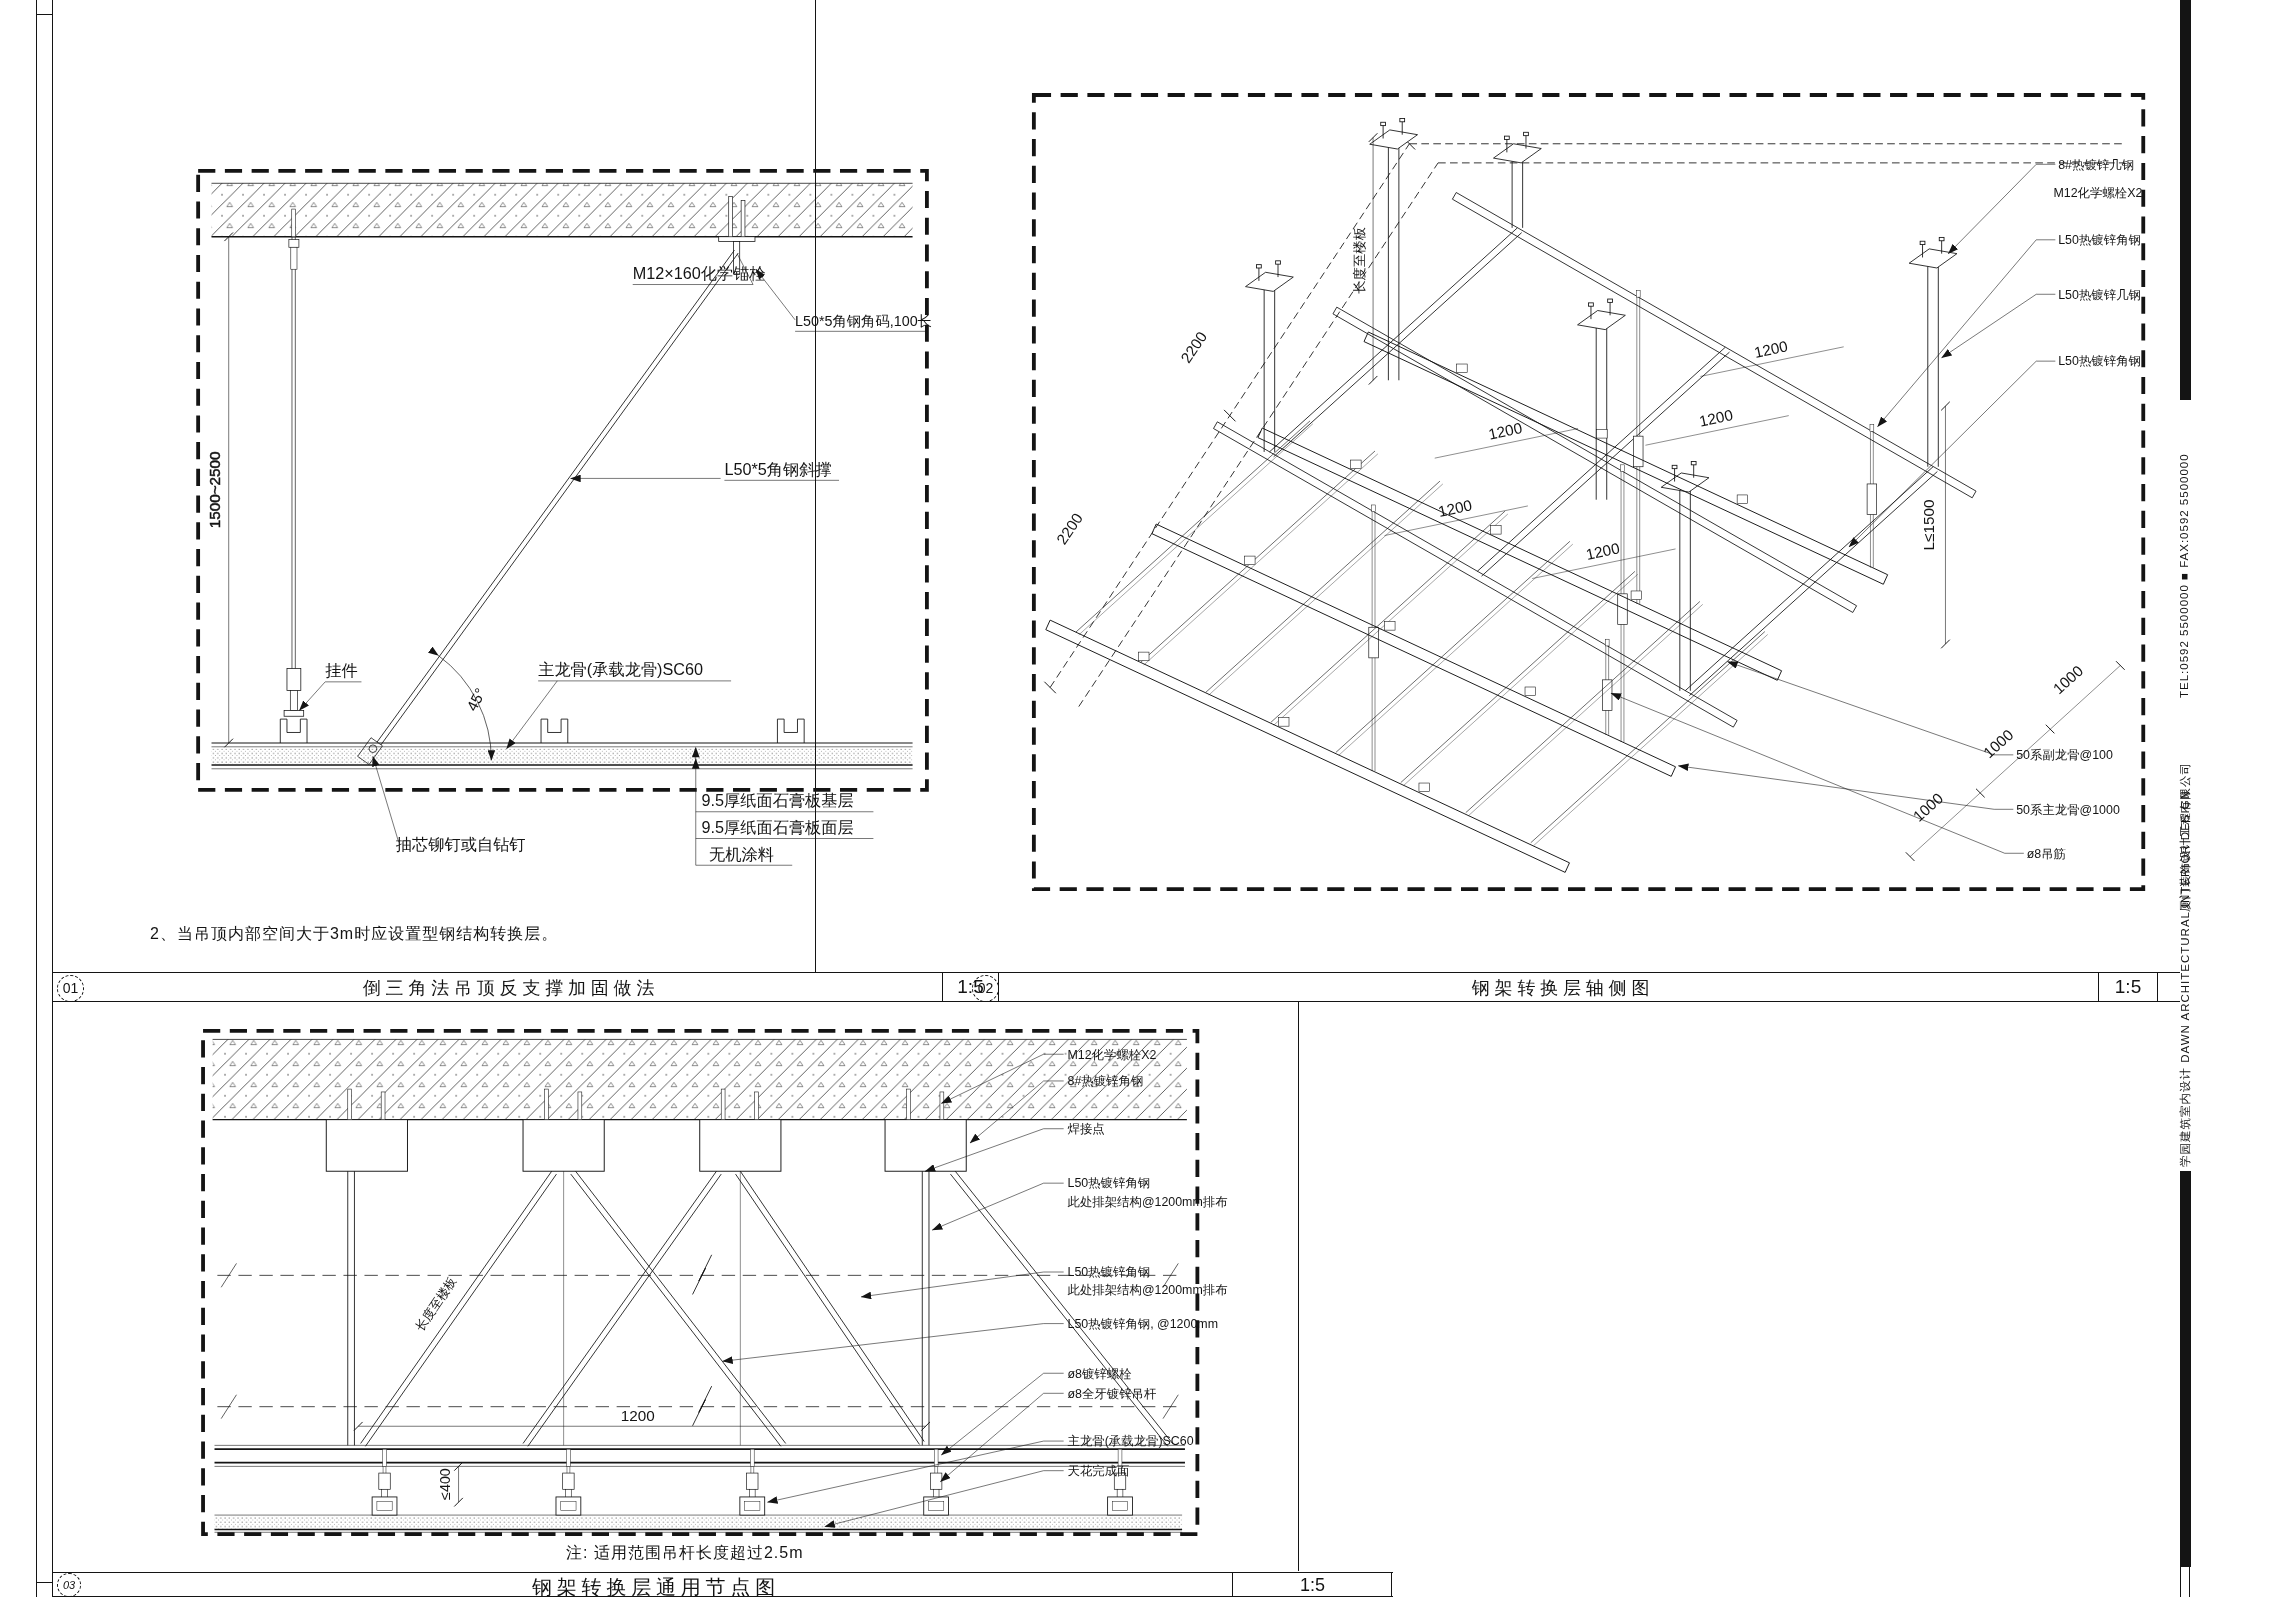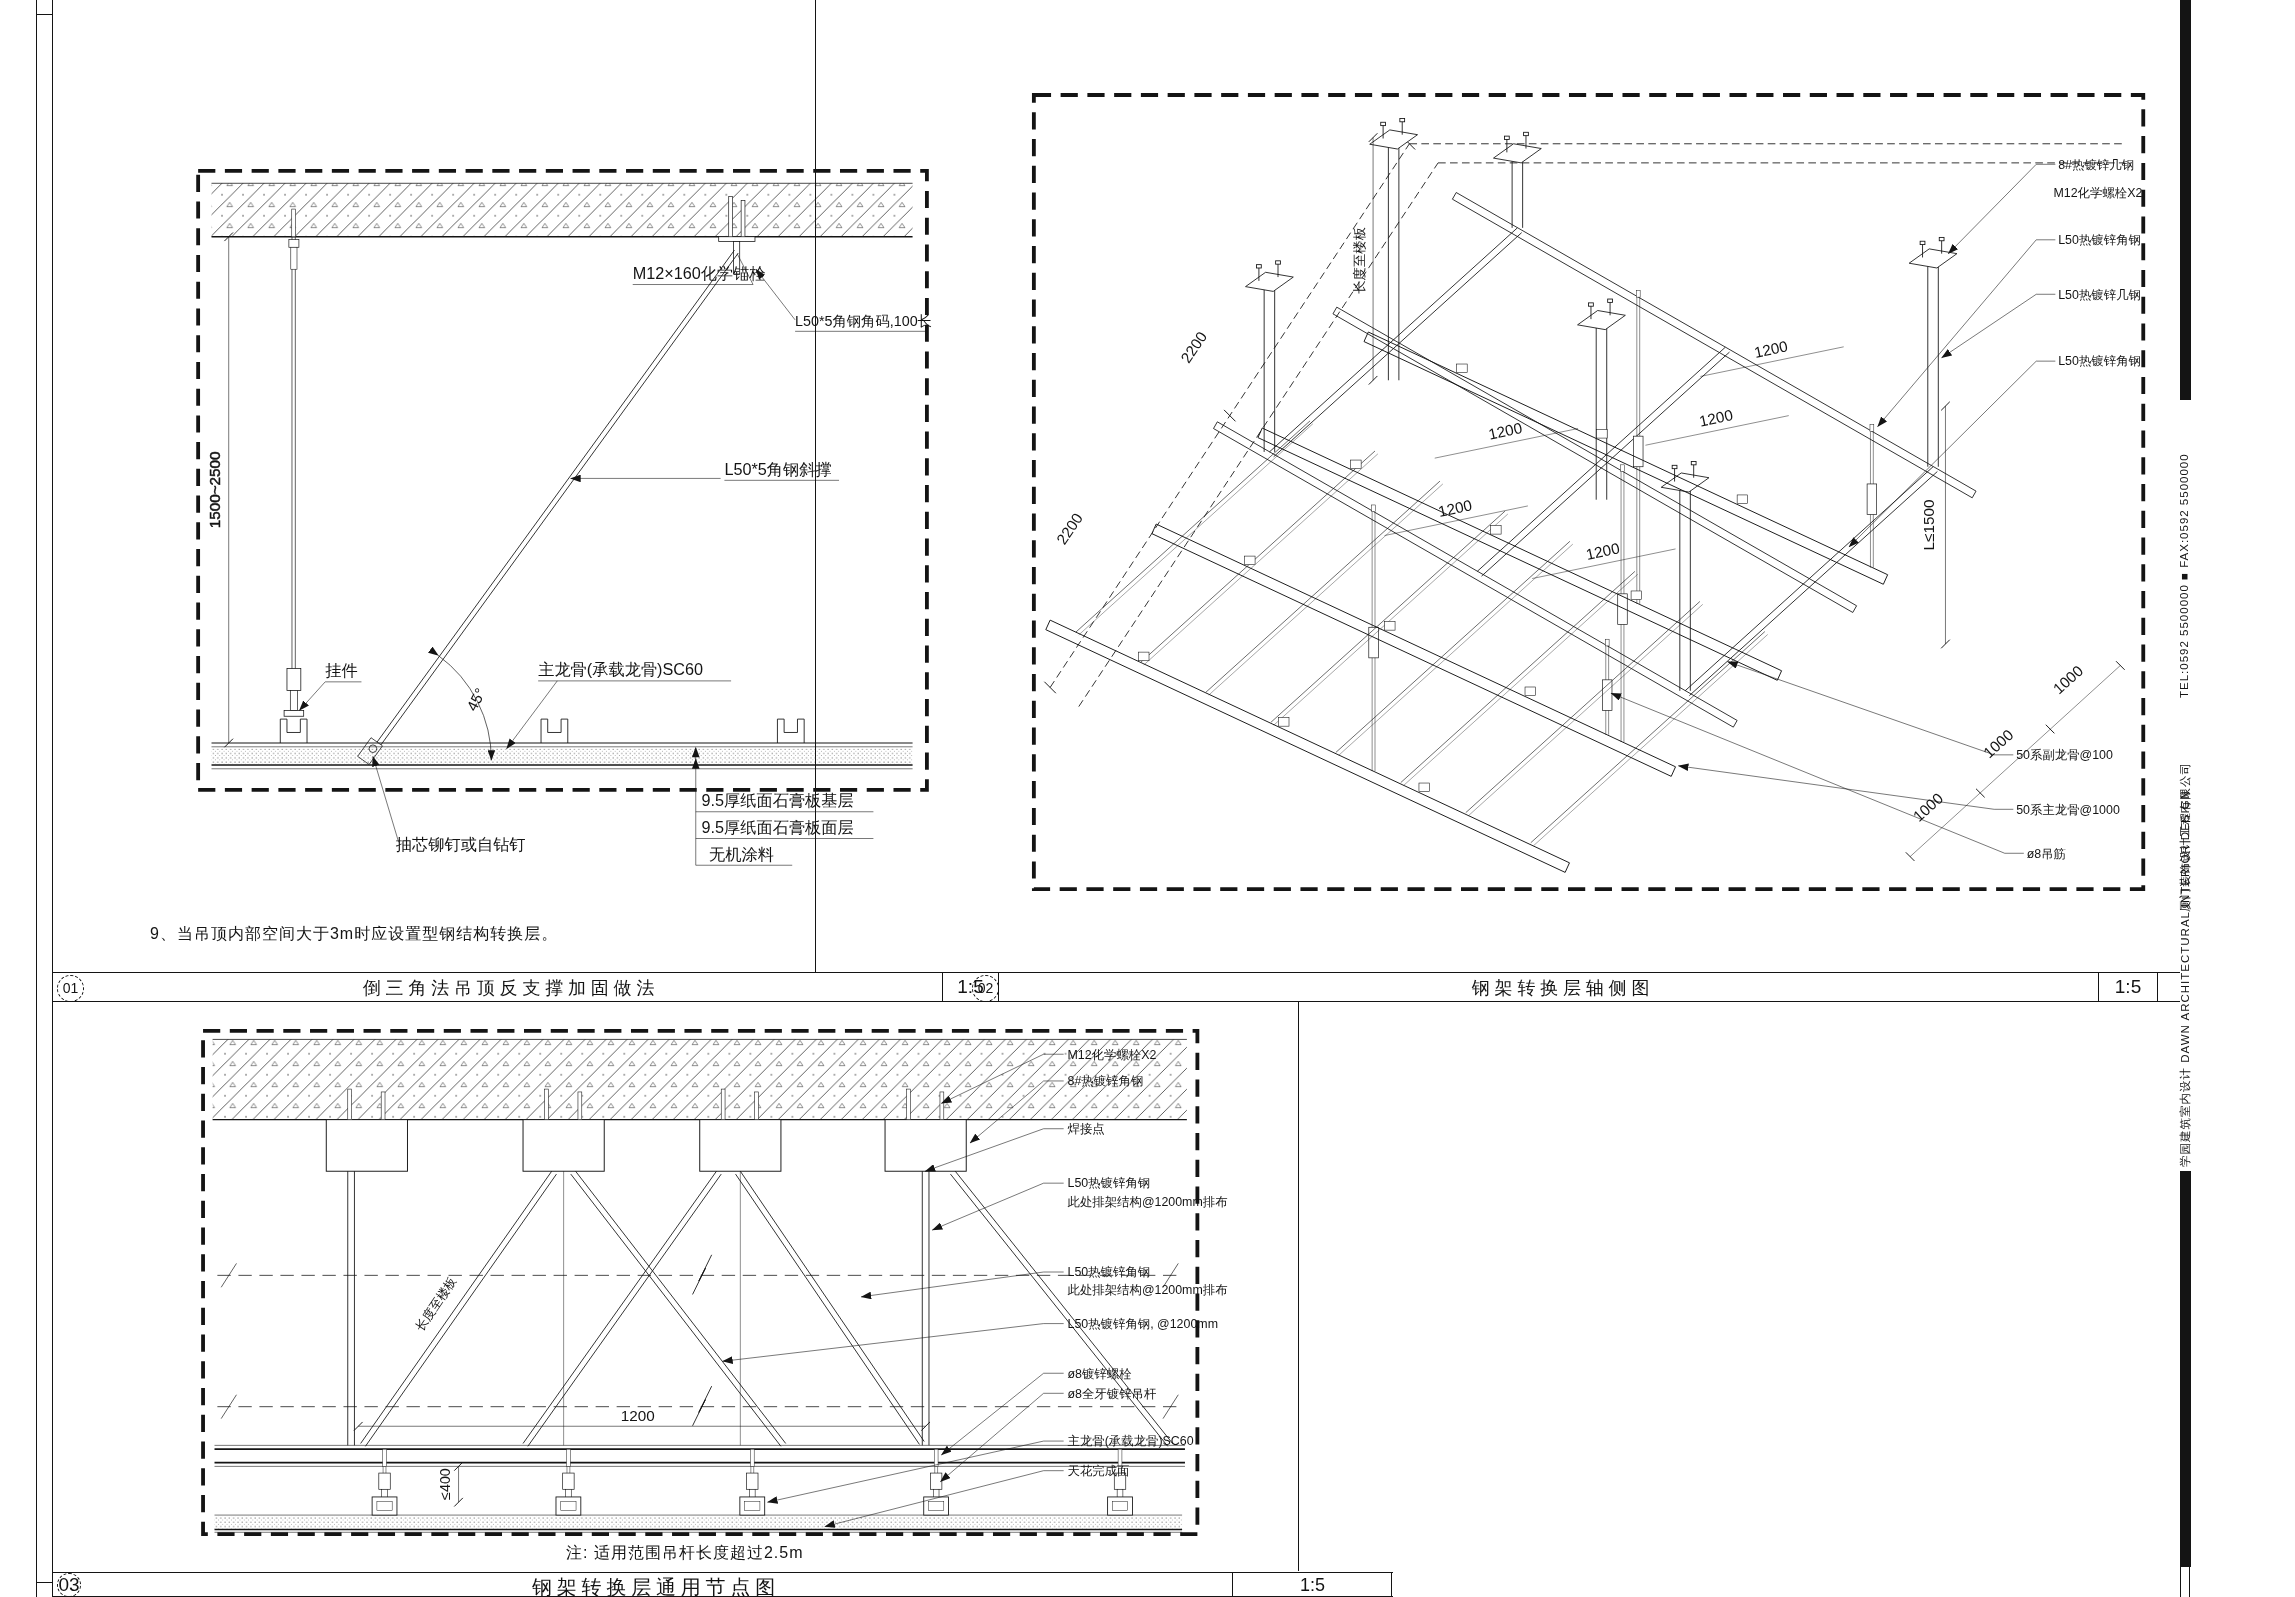--- a/index.html
+++ b/index.html
@@ -136,21 +136,21 @@
       <polygon points="1048,1236 1040,1258 1056,1258" fill="#141414" stroke="none"></polygon>
       <text class="lbl34" x="1060" y="1336" stroke="none">9.5厚纸面石膏板基层</text>
       <line x1="1048" y1="1348" x2="1420" y2="1348" stroke-width="1.2"></line>
       <text class="lbl34" x="1060" y="1392" stroke="none">9.5厚纸面石膏板面层</text>
       <line x1="1048" y1="1404" x2="1420" y2="1404" stroke-width="1.2"></line>
       <text class="lbl34" x="1076" y="1448" stroke="none">无机涂料</text>
       <line x1="1048" y1="1460" x2="1250" y2="1460" stroke-width="1.2"></line>
     </g>
   </svg>
 
-  <div class="note" style="left:150px;top:924px;">9、当吊顶内部空间大于3m时应设置型钢结构转换层。</div>
+  <div class="note" style="left:150px;top:924px;">2、当吊顶内部空间大于3m时应设置型钢结构转换层。</div>
 
   <svg style="left:1031px;top:92px;" width="1118" height="803" viewBox="0 0 2340 1680">
     <defs>
       <marker id="a2" markerWidth="22" markerHeight="16" refX="21" refY="8" orient="auto" markerUnits="userSpaceOnUse">
         <path d="M0,0 L22,8 L0,16 z" fill="#141414"></path>
       </marker>
     </defs>
     <g>
       <rect x="6" y="6" width="2322" height="1662" fill="none" stroke="#141414" stroke-width="8" stroke-dasharray="36 20"></rect>
     </g>
@@ -583,21 +583,21 @@
 
   <div class="circle-id" style="left:972px;top:975px;">02</div>
   <div class="bar-title" style="left:1032px;top:976px;width:1062px;">钢架转换层轴侧图</div>
   <div class="bar-scale" style="left:2099px;top:976px;width:58px;">1:5</div>
 
   <div class="ln" style="left:52px;top:1572px;width:1341px;height:1.4px;"></div>
   <div class="ln" style="left:52px;top:1596px;width:1341px;height:1.4px;"></div>
   <div class="ln" style="left:1232px;top:1572px;width:1px;height:25px;"></div>
   <div class="ln" style="left:1391px;top:1572px;width:1px;height:25px;"></div>
 
-  <div class="circle-id" style="left:57px;top:1573px;width:22px;height:22px;line-height:22px;font-size:19px;">03</div>
+  <div class="circle-id" style="left:57px;top:1573px;width:22px;height:22px;line-height:22px;font-size:11px;font-style:italic;">03</div>
   <div class="bar-title" style="left:86px;top:1574px;width:1140px;font-size:20px;">钢架转换层通用节点图</div>
   <div class="bar-scale" style="left:1233px;top:1575px;width:159px;font-size:18px;">1:5</div>
 
   <div class="ln" style="left:2180px;top:0;width:10.5px;height:400px;"></div>
   <div class="vtext" style="left:2178px;top:698px;">TEL:0592 5500000 ■ FAX:0592 5500000</div>
   <div class="vtext" style="left:2178px;top:912px;">厦门装饰设计工程有限公司</div>
   <div class="vtext" style="left:2178px;top:1167px;">学园建筑室内设计  DAWN ARCHITECTURAL INTERIOR DESIGN</div>
   <div class="ln" style="left:2180px;top:1171px;width:10.5px;height:395px;"></div>
   <div class="ln" style="left:2180px;top:1566px;width:10.5px;height:1px;"></div>
   <div class="ln" style="left:2180px;top:1566px;width:1px;height:32px;"></div>

